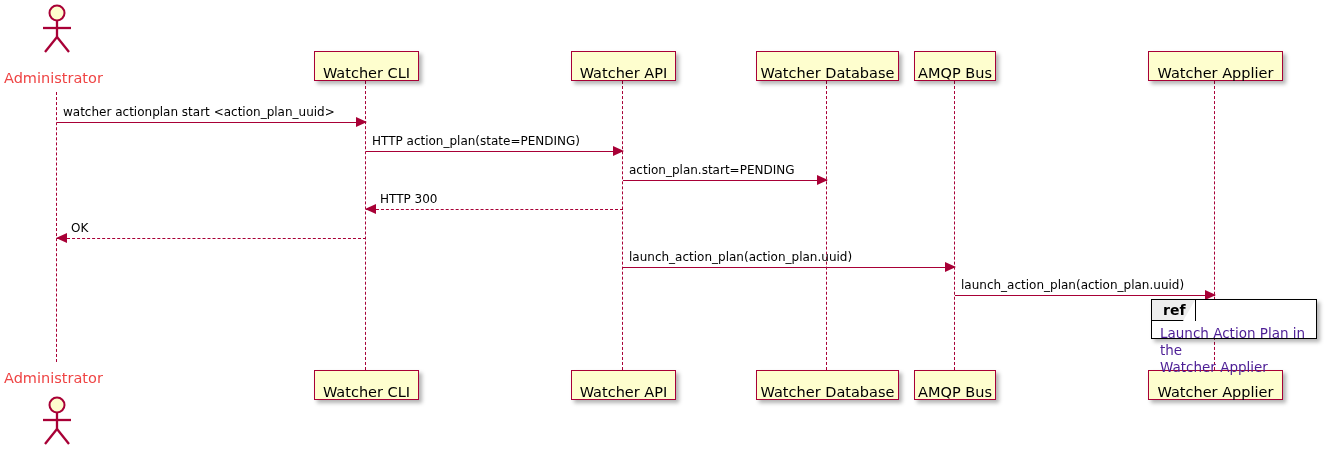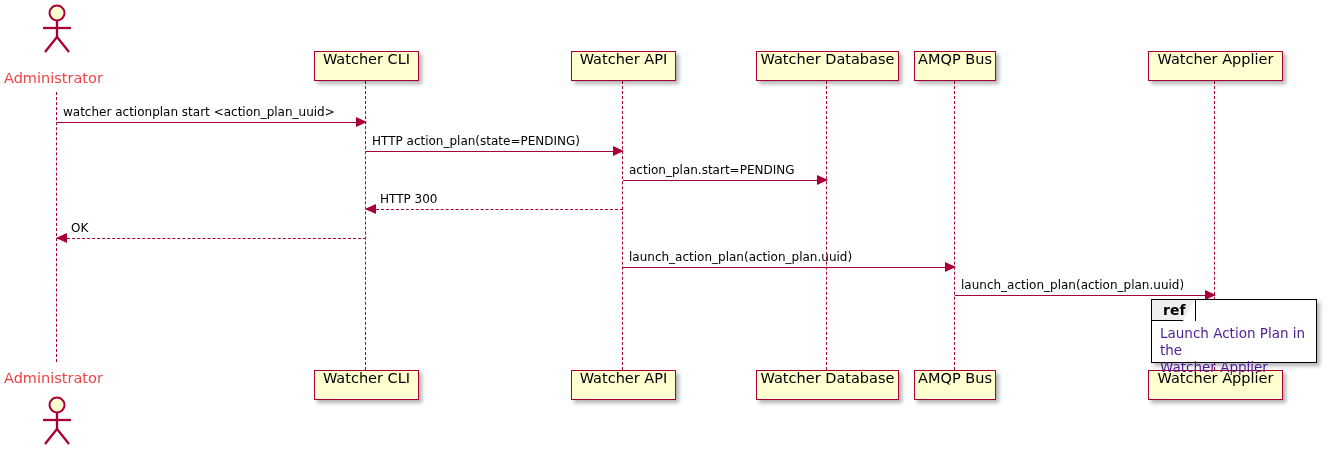--- a/index.html
+++ b/index.html
@@ -10,21 +10,21 @@
   #canvas{position:absolute;left:0;top:0;width:1330px;height:456px;}
 
   
   .pbox{
     position:absolute;
     background:#FEFECE;
     border:1.5px solid #A80036;
     color:#000000;
     font-size:14.5px;
     line-height:1;
-    display:flex;align-items:flex-start;justify-content:center;
+    display:flex;align-items:flex-end;justify-content:center;
     box-shadow:3px 3px 4px rgba(0,0,0,0.30);
     white-space:nowrap;
     box-sizing:border-box;
     z-index:6;
   }
 
   
   .actor-wrap{position:absolute;z-index:6;}
   .actor-label{
     position:absolute;font-size:14.5px;color:#ef4444;white-space:nowrap;
@@ -176,21 +176,21 @@
     <div class="msg solid right" style="left: 623px; top: 267px; width: 332px;">
       <div class="line"></div>
       <div class="head"></div>
       <div class="mlabel">launch_action_plan(action_plan.uuid)</div>
     </div>
     <div class="msg solid right" style="left: 955px; top: 295px; width: 260px;">
       <div class="line"></div>
       <div class="head"></div>
       <div class="mlabel">launch_action_plan(action_plan.uuid)</div>
     </div>
-    <div class="ref-box" style="left: 1151px; top: 299px; width: 166px; height: 64px;">
+    <div class="ref-box" style="left: 1151px; top: 299px; width: 166px; height: 40px;">
       <div class="ref-tab">
         <span class="ref-tab-label">ref</span>
         <div class="ref-tab-notch" style="clip-path: polygon(0px 100%, 100% 100%, 100% 0px);"></div>
       </div>
       <div class="ref-text">Launch Action Plan in the
 Watcher Applier</div>
     </div>
   </div>
 
 </body></html>

